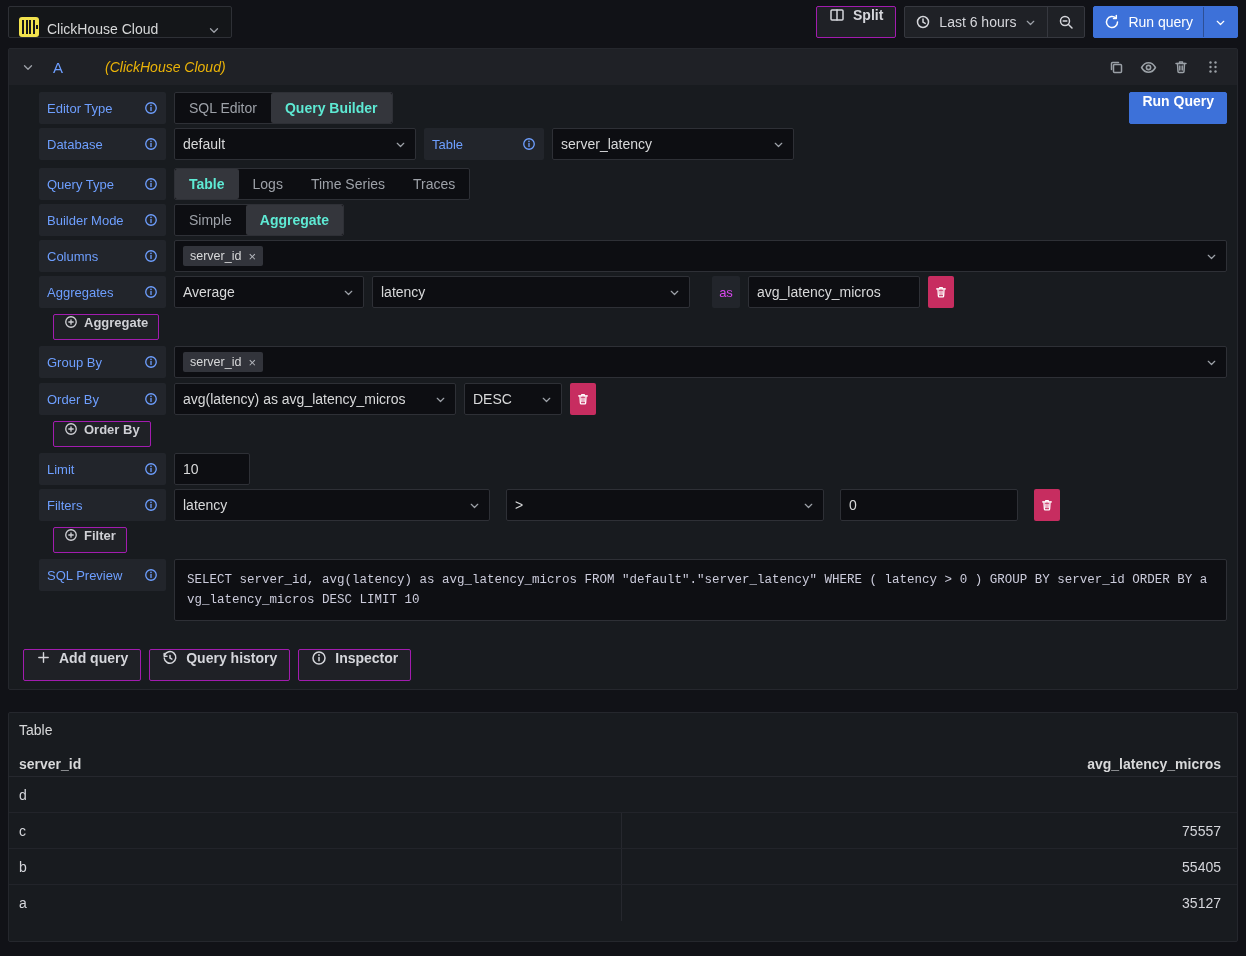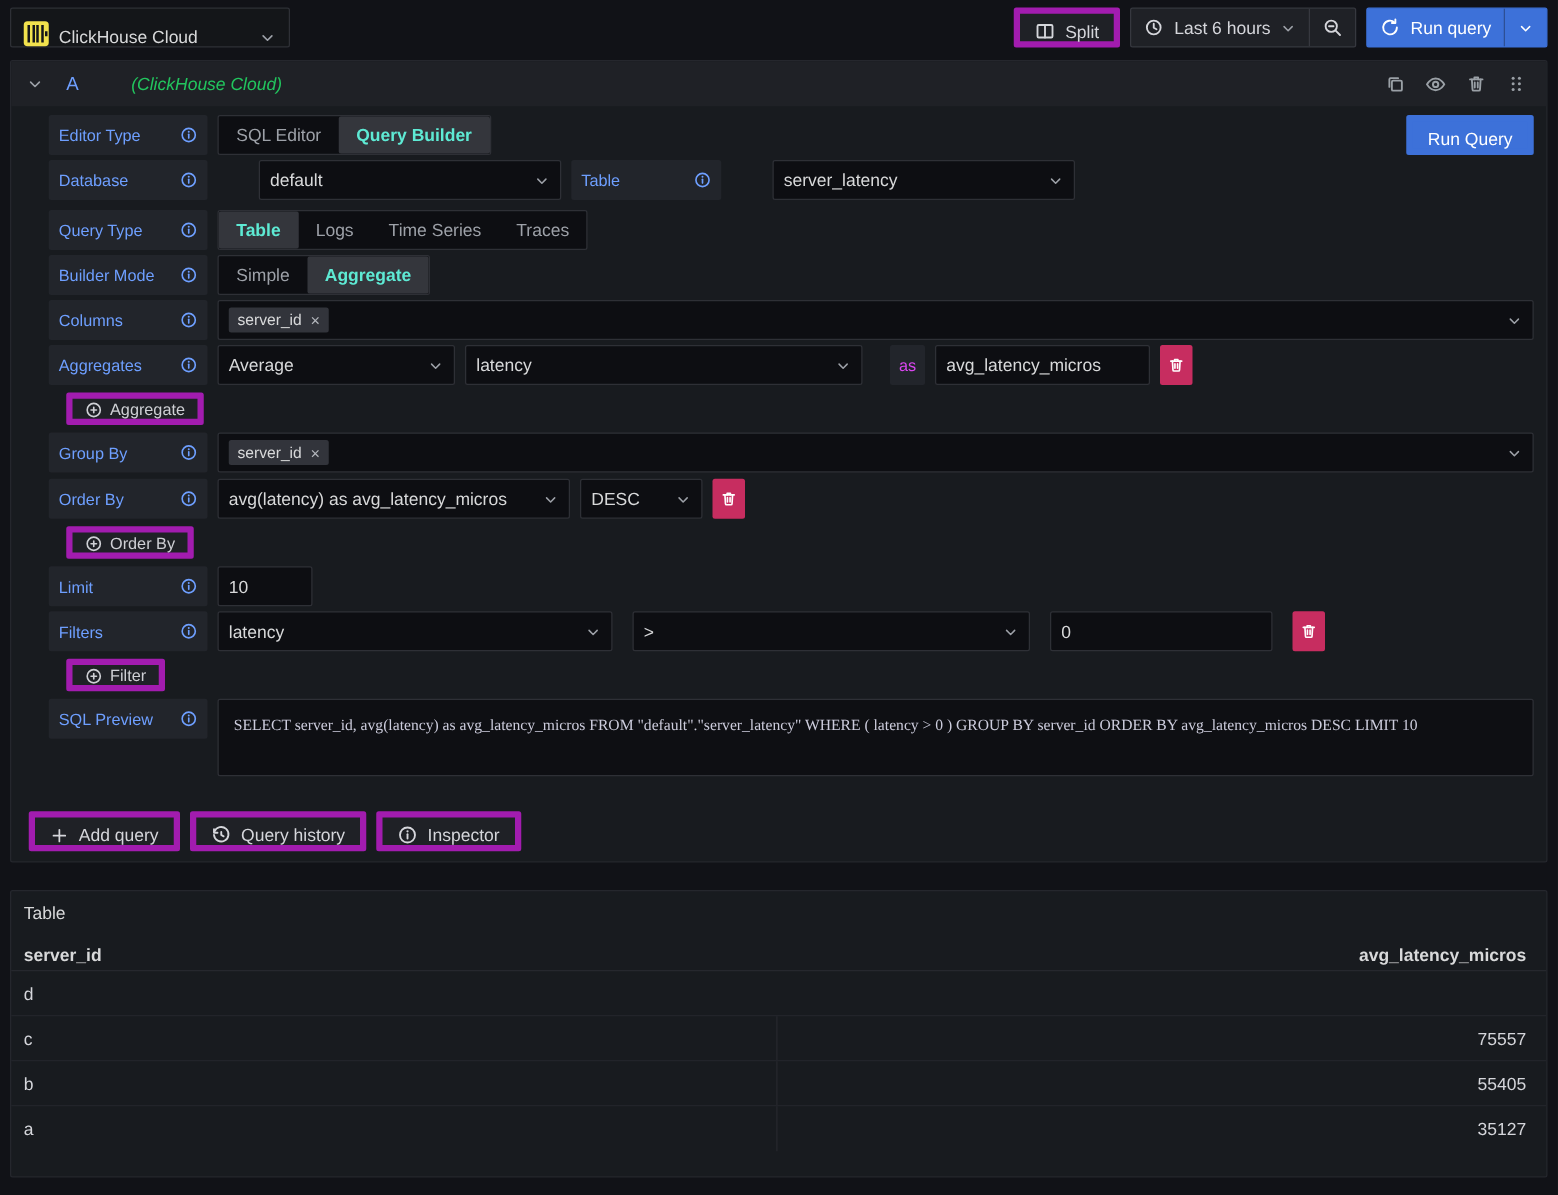--- a/index.html
+++ b/index.html
@@ -19,37 +19,37 @@
     width:224px; height:32px; border:1px solid #2e3036; border-radius:2px;
     display:flex; align-items:flex-end; gap:8px; padding:0 10px; cursor:pointer; background:#141619;
   }
   .ds-picker .name { flex:1; font-size:14px; font-weight:500; color:#d8d9da; }
   .ch-logo { width:20px; height:20px; border-radius:3px; background:#F2E24D; position:relative; flex:0 0 auto; }
   .ch-logo i { position:absolute; top:3px; bottom:3px; width:2px; background:#15161a; }
   .ch-logo i:nth-child(1){left:3px;} .ch-logo i:nth-child(2){left:6.5px;} .ch-logo i:nth-child(3){left:10px;} .ch-logo i:nth-child(4){left:13.5px;}
   .ch-logo i:nth-child(5){left:16.5px; top:8px; bottom:8px;}
   .tb-right { display:flex; gap:8px; align-items:center; }
   .btn {
-    height:32px; display:flex; align-items:flex-end; gap:8px; padding:0 12px;
-    background:#1f2126; border:5px solid #a21caf; border-radius:2px;
-    color:#d5d6db; font-size:14px; font-weight:400; font-family:inherit; cursor:pointer; white-space:nowrap;
+    height:32px; display:flex; align-items:flex-start; gap:8px; padding:0 12px;
+    background:#1f2126; border:1px solid #a21caf; border-radius:2px;
+    color:#d5d6db; font-size:14px; font-weight:700; font-family:inherit; cursor:pointer; white-space:nowrap;
   }
   .btn-group { display:flex; border:1px solid #36383f; border-radius:2px; background:#1f2126; height:32px; }
   .btn-group .seg { display:flex; align-items:center; gap:8px; padding:0 10px; cursor:pointer; font-size:14px; font-weight:500; }
   .btn-group .seg + .seg { border-left:1px solid #36383f; }
   .btn-group.blue { background:#3D71D9; border-color:#3D71D9; color:#fff; }
   .btn-group.blue .seg + .seg { border-left:1px solid rgba(17,18,23,.35); }
   .dim { color:#9da1a8; }
 
   
   .panel { margin:0 8px; background:#181b1f; border:1px solid #25272d; border-radius:2px; }
   .editor-panel { margin-top:4px; }
   .ep-header { height:36px; background:#1f2126; display:flex; align-items:center; padding:0 12px; }
   .ref-id { color:#6E9FFF; font-size:15px; font-weight:500; margin-left:18px; cursor:pointer; }
-  .ds-hint { color:#22c55e; font-size:14px; font-style:italic; margin-left:42px; }
+  .ds-hint { color:#eab308; font-size:14px; font-style:italic; margin-left:42px; }
   .ep-icons { margin-left:auto; display:flex; gap:16px; color:#9aa0a6; align-items:center; margin-right:4px; }
   .ep-icons span { cursor:pointer; display:flex; }
 
   .ep-body { padding:7px 10px 8px 30px; }
   .row { display:flex; gap:8px; margin-bottom:4px; height:32px; align-items:stretch; }
   .row.auto { height:auto; }
   .fld-label {
     width:127px; flex:0 0 auto; background:#22252b; border-radius:2px;
     display:flex; align-items:center; justify-content:space-between; padding:0 8px;
     color:#6E9FFF; font-size:13px; font-weight:500; height:32px;
@@ -61,36 +61,36 @@
   .radio .opt { padding:0 14px; display:flex; align-items:center; font-size:14px; font-weight:500; color:#9da1a8; cursor:pointer; }
   .radio .opt.active { background:#34363c; color:#5eead4; font-weight:700; border-radius:2px; }
 
   .select, .inp {
     background:#0d0e12; border:1px solid #2e3036; border-radius:2px; height:32px;
     display:flex; align-items:center; padding:0 8px; font-size:14px; color:#d8d9da; font-family:inherit;
   }
   .select { justify-content:space-between; cursor:pointer; gap:8px; }
   .select .chev { color:#9da1a8; }
   .inp { outline:none; }
-  .w242{width:242px;margin-left:33px;} .w158{width:190px;} .w318{width:318px;} .w172{width:172px;}
+  .w242{width:242px;} .w158{width:190px;} .w318{width:318px;} .w172{width:172px;}
   .w282{width:282px;} .w98{width:98px;} .w76{width:76px;} .w316{width:316px;} .w178{width:178px;}
   .multi { flex:1; background:#0d0e12; border:1px solid #2e3036; border-radius:2px;
     display:flex; align-items:center; padding:0 8px; gap:6px; cursor:text; }
   .multi .chev { margin-left:auto; color:#9da1a8; }
   .chip { background:#32343b; border-radius:2px; padding:3px 7px; font-size:12.5px; color:#d8d9da;
     display:flex; align-items:center; gap:7px; }
   .chip .x { color:#b4b7bd; cursor:pointer; font-size:13px; line-height:1; }
   .as-badge { width:28px; background:#22252b; border-radius:2px; display:flex; align-items:center;
     justify-content:center; color:#d946ef; font-size:13px; font-weight:500; }
   .danger-btn { width:26px; height:32px; border:none; border-radius:2px; background:#C72D60; color:#fff;
     display:flex; align-items:center; justify-content:center; cursor:pointer; }
   .sub-row { margin:6px 0 6px 14px; display:flex; }
   .btn.small { height:26px; padding:0 10px; font-size:13px; gap:6px; color:#cfd0d5; }
   .sql-box { flex:1; background:#0e0f13; border:1px solid #2e3036; border-radius:2px; padding:10px 12px;
-    font-family:Liberation Serif, serif; font-size:12.5px; line-height:1.6; color:#ccccdc;
+    font-family:Liberation Mono, monospace; font-size:12.5px; line-height:1.6; color:#ccccdc;
     word-break:break-all; min-height:62px; }
   .ep-footer { margin-top:28px; display:flex; gap:8px; margin-left:-16px; }
 
   
   .table-panel { margin-top:22px; height:230px; }
   .tp-title { padding:9px 0 0 10px; font-size:14px; font-weight:500; color:#d8d9da; }
   .tbl { margin-top:13px; }
   .tbl-head { display:flex; height:26px; align-items:center; border-bottom:1px solid #26282e;
     font-size:14px; font-weight:700; color:#d8d9da; }
   .c1 { width:612px; flex:0 0 auto; padding-left:10px; }

